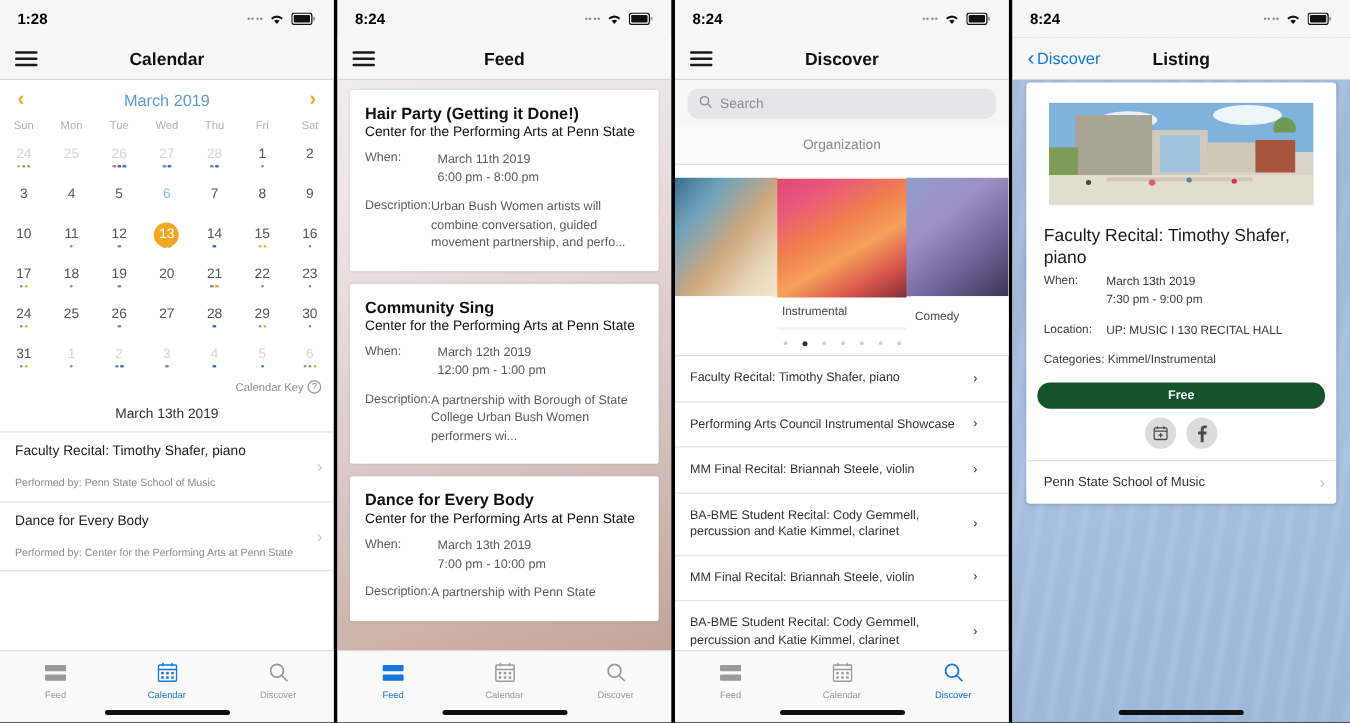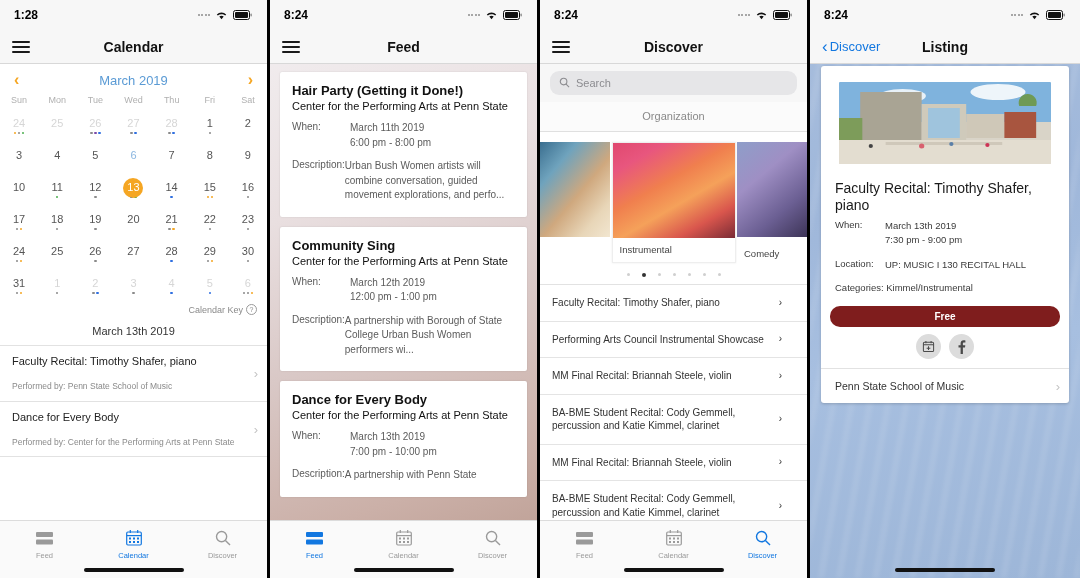--- a/index.html
+++ b/index.html
@@ -105,25 +105,25 @@
   .searchbox { background:#e6e6e8; border-radius:9px; height:24px; display:flex;
                align-items:center; gap:6px; padding:0 9px; cursor:text; }
   .searchbox .ph { font-size:11px; color:#8c8c90; }
   .segtabs { display:flex; background:#fbfbfb; border-bottom:.5px solid #e0e0e0; }
   .segtab { flex:1; text-align:center; font-size:11px; color:#8a8a8a; padding:8px 16px 7px;
             border-bottom:2px solid transparent; cursor:pointer; }
   .segtab.active { color:#1277e0; border-bottom-color:#1277e0; }
   .carousel { position:relative; height:135px; background:#fff; display:flex;
               align-items:flex-start; justify-content:center; padding-top:10px; overflow:hidden; }
   .ccard { background:#fff; border:.5px solid #eee; box-shadow:0 0 2px rgba(0,0,0,.08); }
-  .ccard.center { width:124px; }
+  .ccard.center { width:112px; }
   .ccard.center .cimg { height:95px; }
   .ccard .cimg { width:100%; }
   .ccard .clabel { font-size:9.5px; color:#444; padding:6px 7px 7px; }
-  .cside { position:absolute; top:10px; width:70px; overflow:hidden; }
+  .cside { position:absolute; top:10px; width:82px; overflow:hidden; }
   .cside.left { left:0; }
   .cside.right { right:0; }
   .pagedots { display:flex; gap:12px; justify-content:center; padding:6px 0 7px;
               border-bottom:.5px solid #e2e2e2; background:#fff; }
   .pagedots i { width:3px; height:3px; border-radius:50%; background:#cfcfcf; display:block; }
   .pagedots i.on { background:#333; width:4px; height:4px; }
   .dlist { overflow:hidden; }
   .drow { padding:11px 12px; border-bottom:.5px solid #e4e4e4; position:relative; cursor:pointer; }
   .drow span { font-size:10px; color:#333; display:block; padding-right:16px; line-height:1.35; }
 
@@ -135,21 +135,21 @@
       filter:blur(2px); }
   .lcard { position:absolute; left:11px; right:11px; top:66px; background:#fff;
            border-radius:3px; box-shadow:0 1px 3px rgba(0,0,0,.18); overflow:hidden; }
   .lhero { margin:16px 18px 0; height:82px; border-radius:1px; overflow:hidden; }
   .ltitle { font-size:14px; color:#1a1a1a; padding:16px 14px 0; line-height:1.22; }
   .lrow { display:flex; font-size:9.5px; color:#3a3a3a; padding:5px 14px 0; }
   .lrow.gap { padding-top:11px; }
   .lrow .k { flex:0 0 50px; }
   .lrow .v { flex:1; line-height:1.45; }
   .lcat { font-size:9.5px; color:#3a3a3a; padding:11px 14px 13px; }
-  .freebtn { margin:0 9px 0; background:#7f1d1d; color:#fff; text-align:center;
+  .freebtn { margin:0 9px 0; background:#14532d; color:#fff; text-align:center;
              font-size:10px; font-weight:700; border-radius:10px; padding:5px 0; cursor:pointer; }
   .socials { display:flex; justify-content:center; gap:8px; padding:7px 0 9px;
              border-bottom:.5px solid #e2e2e2; }
   .sbtn { width:25px; height:25px; border-radius:50%; background:#dcdcdc;
           display:flex; align-items:center; justify-content:center; cursor:pointer; }
   .lfoot { padding:11px 14px; font-size:10.5px; color:#333; position:relative; cursor:pointer; }
 </style>
 </head>
 <body>
 
@@ -569,21 +569,21 @@
           <div class="forg">Center for the Performing Arts at Penn State</div>
           <div class="frow">
             <div class="k">When:</div>
             <div class="v">
               <div>March 11th 2019</div>
               <div>6:00 pm - 8:00 pm</div>
             </div>
           </div>
           <div class="fdesc">
             <div class="k">Description:</div>
-            <div class="v">Urban Bush Women artists will combine conversation, guided movement explorations, and perfo...</div>
+            <div class="v">Urban Bush Women artists will combine conversation, guided movement partnership, and perfo...</div>
           </div>
         </div>
         <div class="fcard">
           <div class="cardimg" style="left:33%;top:6%;width:52%;height:88%;background:linear-gradient(150deg,#b87f5e 0%,#8d5a47 30%,#c4846a 60%,#e0b49a 100%);"></div>
           <div class="ftitle">Community Sing</div>
           <div class="forg">Center for the Performing Arts at Penn State</div>
           <div class="frow">
             <div class="k">When:</div>
             <div class="v">
               <div>March 12th 2019</div>

